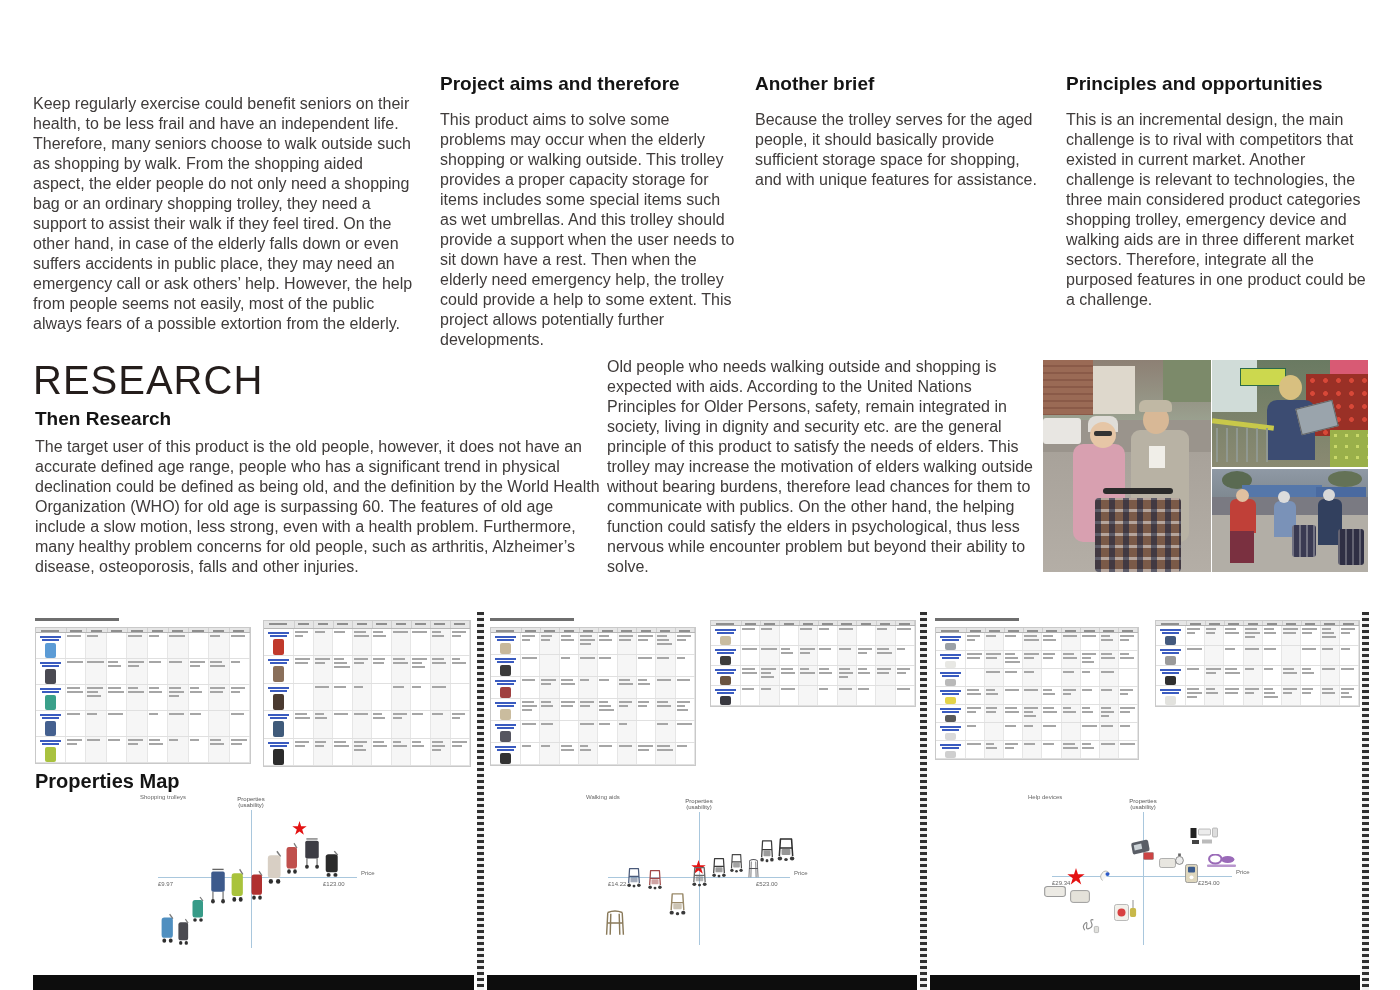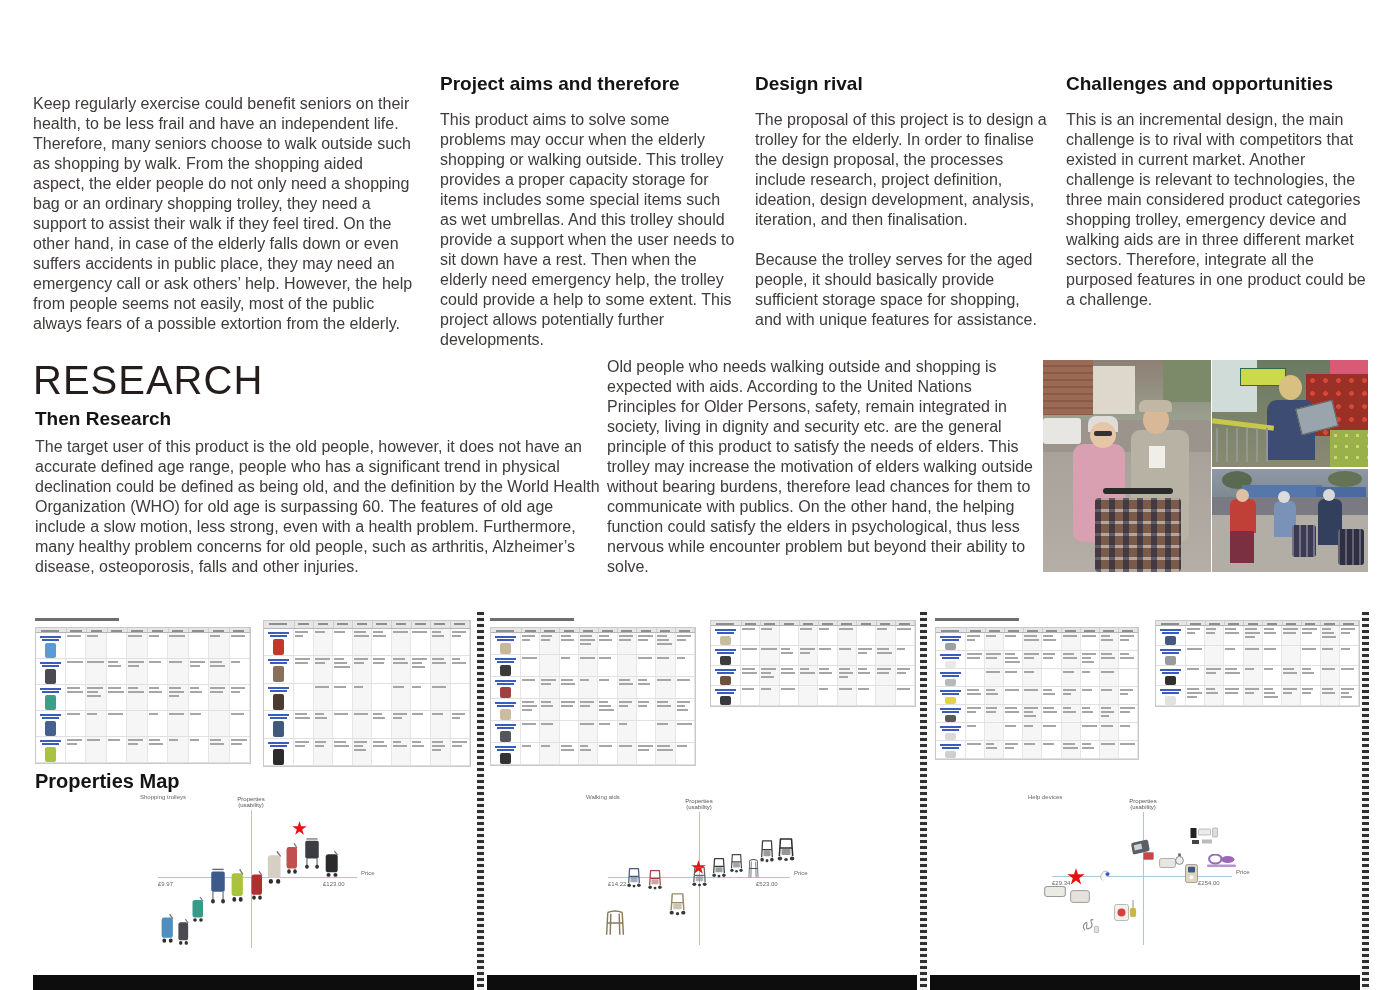--- a/index.html
+++ b/index.html
@@ -53,29 +53,28 @@
   <div class="abs body-txt" style="left:33px;top:94px;width:380px;">Keep regularly exercise could benefit seniors on their health, to be less frail and have an independent life. Therefore, many seniors choose to walk outside such as shopping by walk. From the shopping aided aspect, the elder people do not only need a shopping bag or an ordinary shopping trolley, they need a support to assist their walk if they feel tired. On the other hand, in case of the elderly falls down or even suffers accidents in public place, they may need an emergency call or ask others’ help. However, the help from people seems not easily, most of the public always fears of a possible extortion from the elderly.</div>
 
   <div class="abs" style="left:440px;top:74px;width:296px;">
     <div class="sec-head">Project aims and therefore</div>
     <div class="body-txt" style="margin-top:15px;">
       <p>This product aims to solve some problems may occur when the elderly shopping or walking outside. This trolley provides a proper capacity storage for items includes some special items such as wet umbrellas. And this trolley should provide a support when the user needs to sit down have a rest. Then when the elderly need emergency help, the trolley could provide a help to some extent. This project allows potentially further developments.</p>
     </div>
   </div>
 
   <div class="abs" style="left:755px;top:74px;width:292px;">
-    <div class="sec-head">Design rival</div>
+    <div class="sec-head">Another brief</div>
     <div class="body-txt" style="margin-top:15px;">
-      <p>The proposal of this project is to design a trolley for the elderly. In order to finalise the design proposal, the processes include research, project definition, ideation, design development, analysis, iteration, and then finalisation.</p>
       <p>Because the trolley serves for the aged people, it should basically provide sufficient storage space for shopping, and with unique features for assistance.</p>
     </div>
   </div>
 
   <div class="abs" style="left:1066px;top:74px;width:302px;">
-    <div class="sec-head">Challenges and opportunities</div>
+    <div class="sec-head">Principles and opportunities</div>
     <div class="body-txt" style="margin-top:15px;">
       <p>This is an incremental design, the main challenge is to rival with competitors that existed in current market. Another challenge is relevant to technologies, the three main considered product categories shopping trolley, emergency device and walking aids are in three different market sectors. Therefore, integrate all the purposed features in one product could be a challenge.</p>
     </div>
   </div>
 
   <div class="abs big-title" style="left:33px;top:360px;font-size:40px;">RESEARCH</div>
   <div class="abs sec-head" style="left:35px;top:409px;">Then Research</div>
   <div class="abs body-txt" style="left:35px;top:437px;width:566px;">The target user of this product is the old people, however, it does not have an accurate defined age range, people who has a significant trend in physical declination could be defined as being old, and the definition by the World Health Organization (WHO) for old age is surpassing 60. The features of old age include a slow motion, less strong, even with a health problem. Furthermore, many healthy problem concerns for old people, such as arthritis, Alzheimer’s disease, osteoporosis, falls and other injuries.</div>
   <div class="abs body-txt" style="left:607px;top:357px;width:430px;">Old people who needs walking outside and shopping is expected with aids. According to the United Nations Principles for Older Persons, safety, remain integrated in society, living in dignity and security etc. are the general principle of this product to satisfy the needs of elders. This trolley may increase the motivation of elders walking outside without bearing burdens, therefore lead chances for them to communicate with publics. On the other hand, the helping function could satisfy the elders in psychological, thus less nervous while encounter problem but beyond their ability to solve.</div>
 

